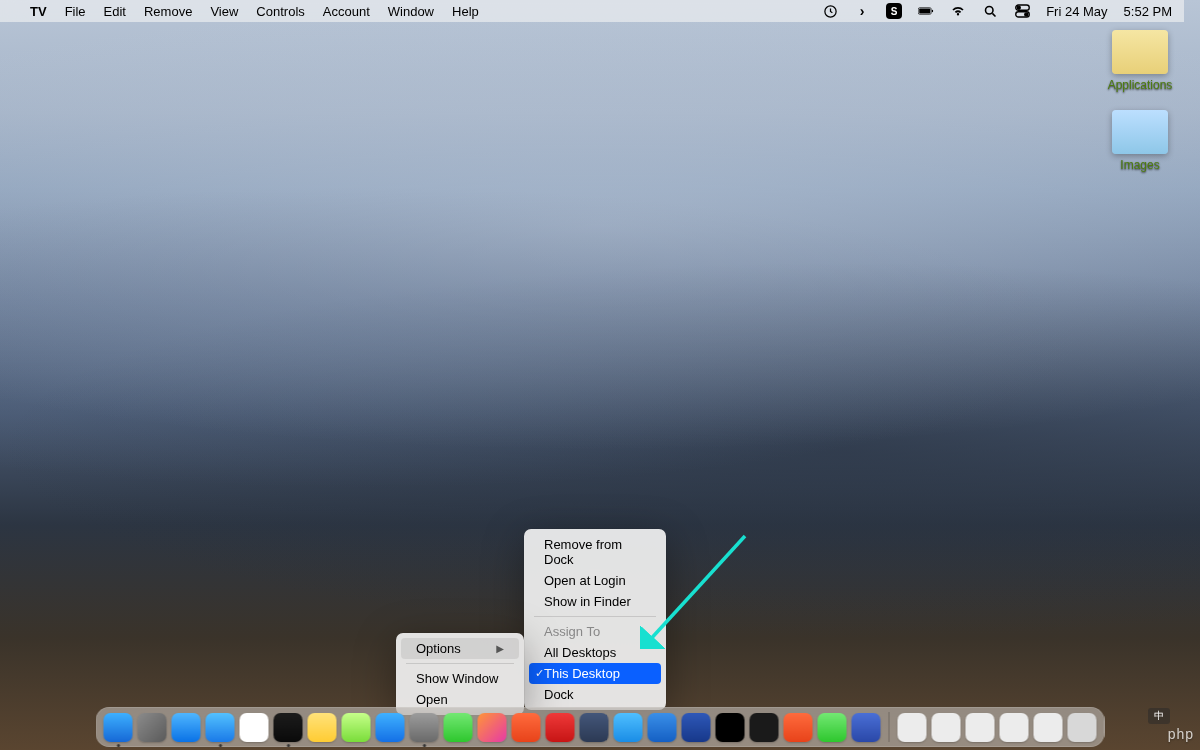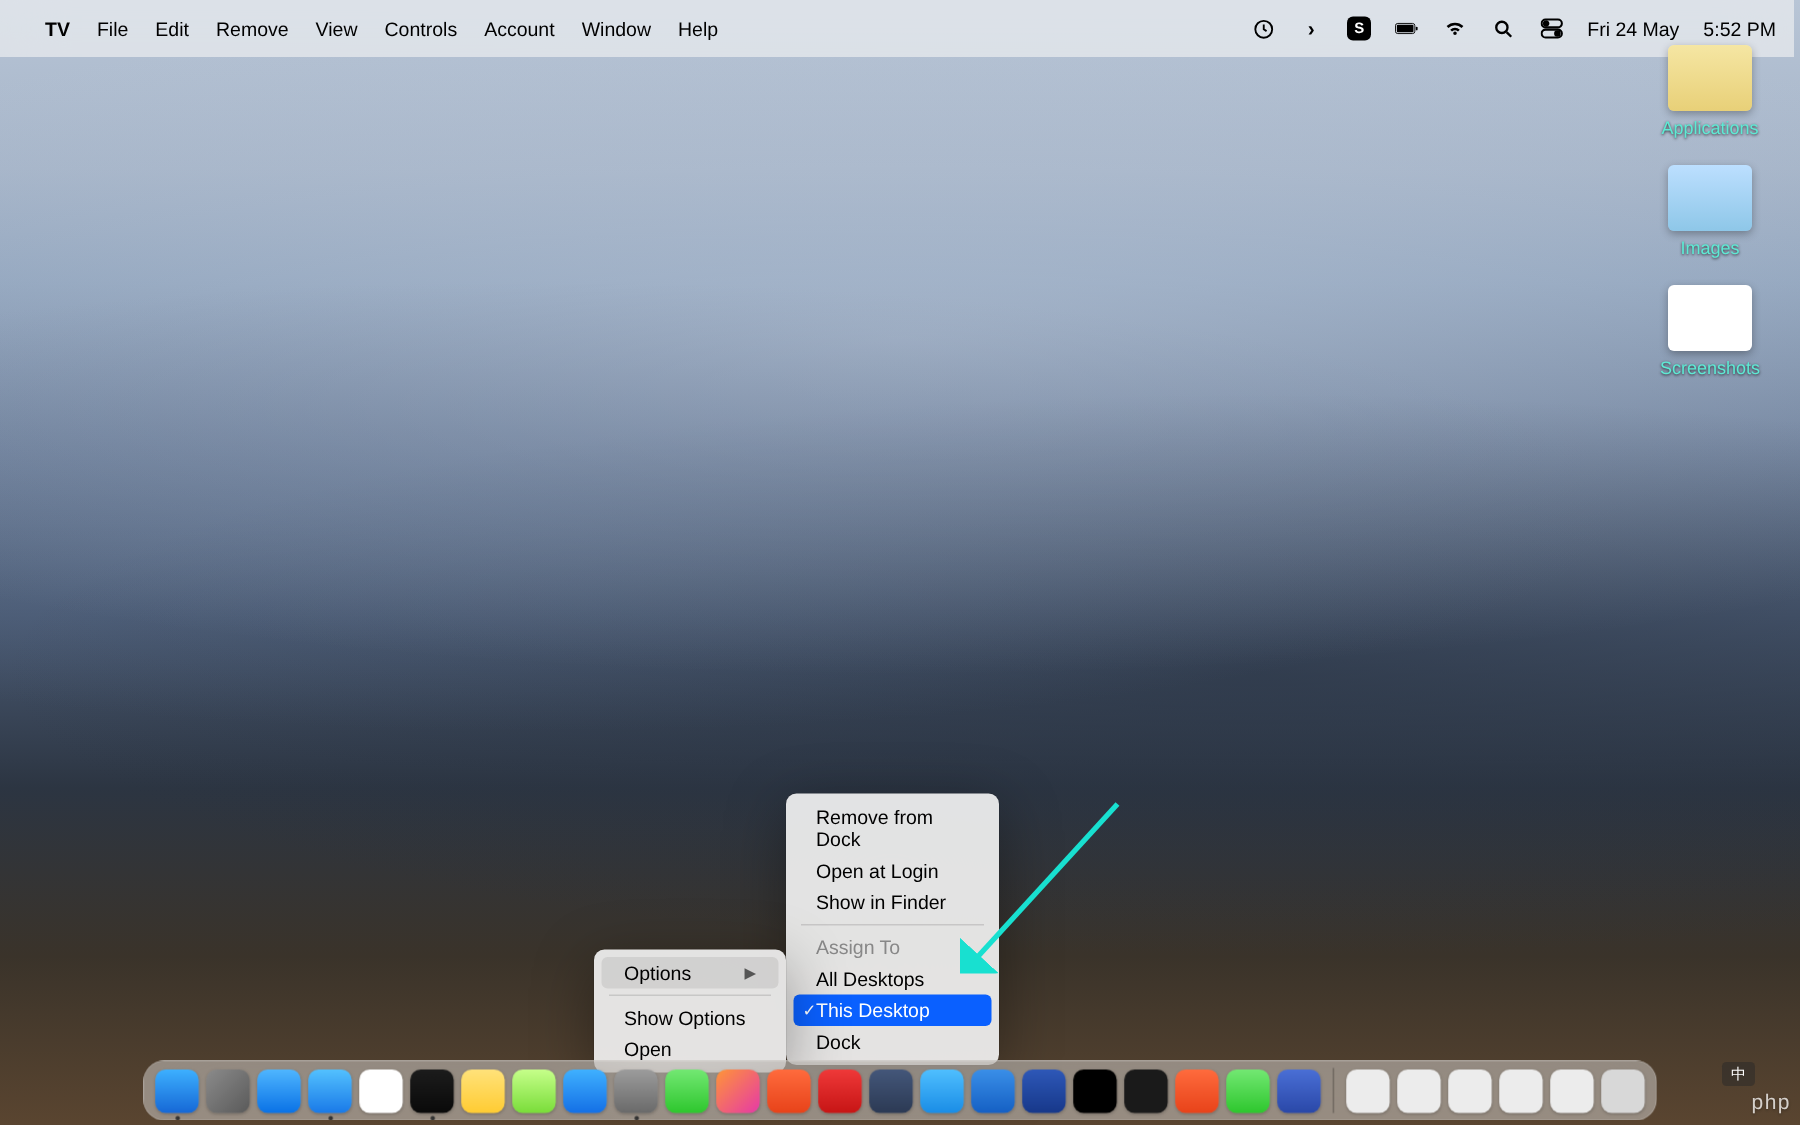--- a/index.html
+++ b/index.html
@@ -13,39 +13,39 @@
 .wallpaper::before {
   content: ''; position: absolute; inset: 0;
   background:
     radial-gradient(ellipse 80% 30% at 50% 30%, rgba(200,210,225,0.4), transparent),
     radial-gradient(ellipse 60% 20% at 30% 45%, rgba(90,110,140,0.5), transparent),
     radial-gradient(ellipse 70% 25% at 70% 60%, rgba(40,50,65,0.6), transparent);
 }
 
 
 .menubar {
-  position: absolute; top: 0; left: 0; right: 4px; height: 38px;
+  position: absolute; top: 0; left: 0; right: 16px; height: 22px;
   background: rgba(245,245,245,0.6); backdrop-filter: blur(20px);
   display: flex; align-items: center; padding: 0 12px;
   font-size: 13px; color: #000; justify-content: space-between;
 }
 .menubar-left { display: flex; align-items: center; gap: 18px; }
 .menubar-right { display: flex; align-items: center; gap: 16px; margin-left: auto; }
 .apple-logo { font-size: 15px; }
 .app-name { font-weight: 600; }
 .menubar-item { cursor: default; }
 .status-icon { width: 16px; height: 16px; display: inline-flex; align-items: center; justify-content: center; }
 .status-badge-s { width: 16px; height: 16px; background: #000; color: #fff; border-radius: 4px; font-size: 10px; font-weight: bold; display: flex; align-items: center; justify-content: center; }
 
 
 .desktop-icons { position: absolute; top: 30px; right: 20px; display: flex; flex-direction: column; gap: 18px; }
 .desktop-icon { width: 80px; display: flex; flex-direction: column; align-items: center; gap: 4px; cursor: default; }
 .icon-img { width: 56px; height: 44px; background: #fff; border-radius: 4px; box-shadow: 0 2px 6px rgba(0,0,0,0.3); position: relative; overflow: hidden; }
 .icon-folder { background: linear-gradient(180deg, #f5e6a3 0%, #e8d078 100%); border-radius: 4px; }
-.icon-label { font-size: 12px; color: #5eead4; text-shadow: 0 1px 2px rgba(0,0,0,0.8); font-weight: 500; }
+.icon-label { font-size: 12px; color: #4d7c0f; text-shadow: 0 1px 2px rgba(0,0,0,0.8); font-weight: 500; }
 
 
 .context-menu {
   position: absolute; background: rgba(242,242,242,0.92); backdrop-filter: blur(30px);
   border-radius: 7px; box-shadow: 0 10px 40px rgba(0,0,0,0.35), 0 0 0 0.5px rgba(0,0,0,0.1);
   padding: 5px 0; font-size: 13px; color: #000;
 }
 .menu-primary { left: 396px; top: 600px; width: 128px; margin-top: 33px; }
 .menu-secondary { left: 524px; top: 529px; width: 142px; }
 .menu-item { padding: 3px 20px; cursor: default; display: flex; align-items: center; }
@@ -138,24 +138,20 @@
 
 <div class="desktop-icons">
   <div class="desktop-icon">
     <div class="icon-img icon-folder"></div>
     <span class="icon-label">Applications</span>
   </div>
   <div class="desktop-icon">
     <div class="icon-img" style="background:linear-gradient(180deg,#bcdfff,#8ec7e8);"></div>
     <span class="icon-label">Images</span>
   </div>
-  <div class="desktop-icon">
-    <div class="icon-img" style="background:#fff;"></div>
-    <span class="icon-label">Screenshots</span>
-  </div>
 </div>
 
 <div class="context-menu menu-secondary">
   <div class="menu-item">Remove from Dock</div>
   <div class="menu-item">Open at Login</div>
   <div class="menu-item">Show in Finder</div>
   <div class="menu-sep"></div>
   <div class="menu-header">Assign To</div>
   <div class="menu-item">All Desktops</div>
   <div class="menu-item selected">
@@ -164,21 +160,21 @@
   </div>
   <div class="menu-item">Dock</div>
 </div>
 
 <div class="context-menu menu-primary">
   <div class="menu-item hover">
     <span>Options</span>
     <span class="chevron">▶</span>
   </div>
   <div class="menu-sep"></div>
-  <div class="menu-item">Show Options</div>
+  <div class="menu-item">Show Window</div>
   <div class="menu-item">Open</div>
   <div class="menu-tail"></div>
 </div>
 
 <svg class="arrow-annotation" viewBox="0 0 110 115">
   <defs>
       <marker id="ah" markerWidth="10" markerHeight="10" refX="2" refY="5" orient="auto">
         <path d="M0,0 L0,10 L9,5 z" fill="#18e0d0"></path>
       </marker>
     </defs>

